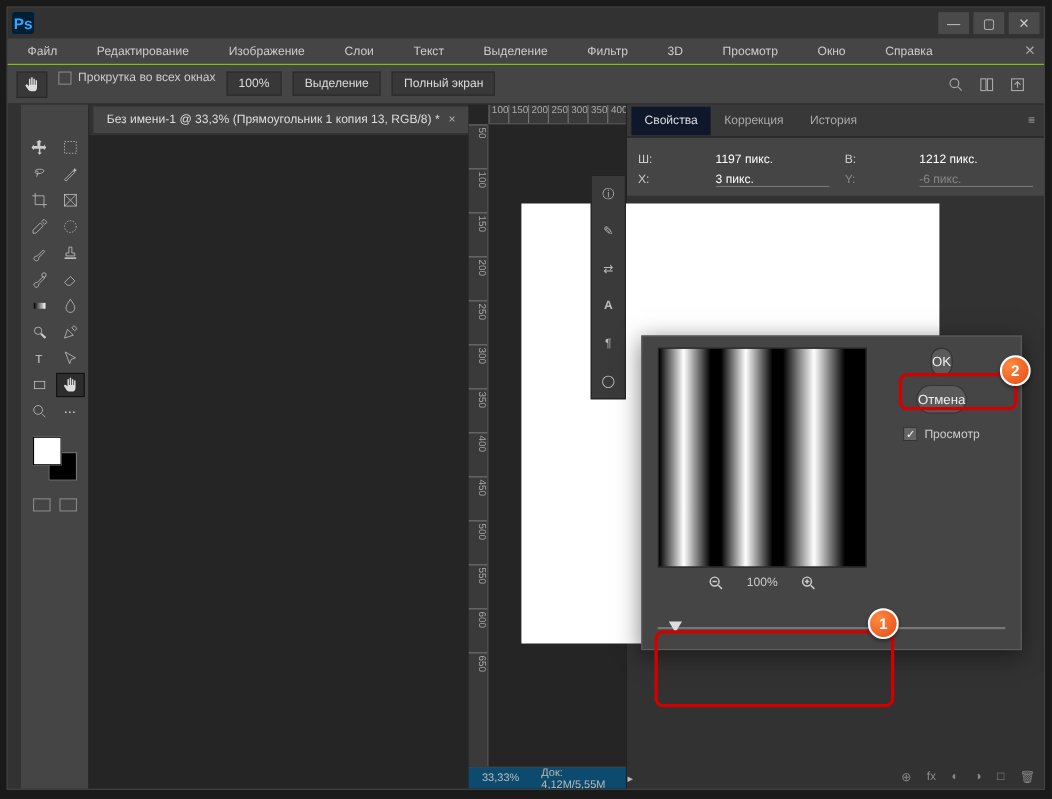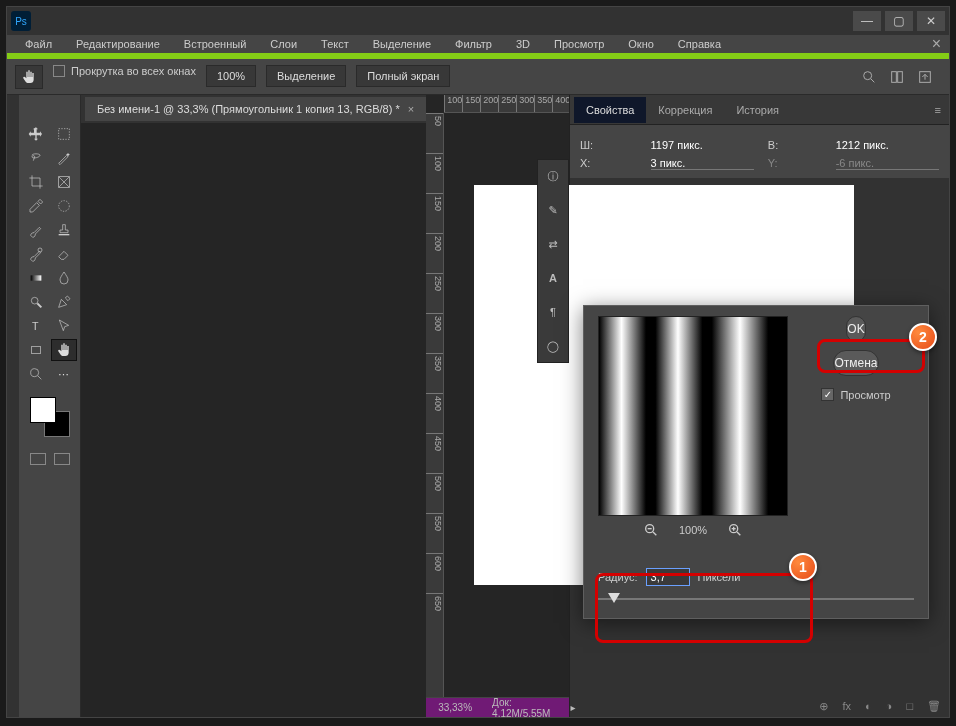--- a/index.html
+++ b/index.html
@@ -1,23 +1,23 @@
 <!DOCTYPE html>
 <html><head>
 <meta charset="utf-8">
 <style>
 html,body{margin:0;padding:0;background:#1a1a1a;font-family:"Segoe UI",Tahoma,sans-serif;font-size:11px;color:#ccc;overflow:hidden;width:956px;height:726px}
 *{box-sizing:border-box}
 .window{width:944px;height:712px;margin:6px;border:1px solid #444;background:#323232;position:relative;display:flex;flex-direction:column}
 .titlebar{height:28px;background:#323232;display:flex;align-items:center;justify-content:space-between;padding:0 4px}
 .titlebar .left{display:flex;align-items:center;gap:4px}
-.ps-icon{width:20px;height:20px;background:#001e36;border-radius:3px;display:flex;align-items:center;justify-content:center;font-weight:normal;color:#31a8ff;font-size:10px}
+.ps-icon{width:20px;height:20px;background:#001e36;border-radius:3px;display:flex;align-items:center;justify-content:center;font-weight:bold;color:#31a8ff;font-size:14px}
 .win-btns{display:flex;gap:4px}
 .win-btn{width:28px;height:20px;background:#4a4a4a;display:flex;align-items:center;justify-content:center;color:#ccc;font-size:12px}
-.menubar{height:24px;background:#454545;display:flex;align-items:center;padding:0 8px;gap:4px;border-bottom:6px solid #84cc16;position:relative}
+.menubar{height:24px;background:#454545;display:flex;align-items:center;padding:0 8px;gap:16px;border-bottom:1px solid #84cc16;position:relative}
 .menubar .mi{padding:4px 10px;cursor:default}
 .menubar .closebar{position:absolute;right:8px;color:#aaa;font-size:16px}
 .optionsbar{height:36px;background:#454545;display:flex;align-items:center;padding:0 8px;gap:10px;border-bottom:1px solid #2a2a2a;justify-content:space-between}
 .optionsbar .left{display:flex;align-items:flex-start;gap:10px}
 .optbtn{background:#383838;border:1px solid #2a2a2a;padding:4px 10px;color:#ddd}
 .opt-icon{width:28px;height:24px;background:#383838;border:1px solid #2a2a2a;display:flex;align-items:center;justify-content:center}
 .opt-check{display:flex;align-items:center;gap:6px}
 .opt-check .box{width:12px;height:12px;border:1px solid #888}
 .right-icons{display:flex;align-items:center;gap:12px;padding-right:8px}
 .right-icons svg{width:16px;height:16px;fill:none;stroke:#aaa;stroke-width:1.5}
@@ -36,21 +36,21 @@
 .docarea{flex:1;background:#252525;display:flex;flex-direction:row;position:relative}
 .doc-tabs{height:28px;background:#323232;display:flex;align-items:center;padding-left:4px}
 .doc-tab{background:#454545;padding:6px 12px;font-size:11px;color:#ddd;display:flex;align-items:center;gap:8px}
 .doc-tab .x{color:#aaa}
 .canvaswrap{flex:1;position:relative;background:#252525}
 .ruler-h{position:absolute;top:0;left:18px;right:0;height:18px;background:#3a3a3a;border-bottom:1px solid #555;display:flex;align-items:center;overflow:hidden}
 .ruler-h .tick{position:relative;width:40px;font-size:9px;color:#aaa;border-left:1px solid #777;height:100%;padding-left:2px}
 .ruler-v{position:absolute;top:18px;left:0;bottom:20px;width:18px;background:#3a3a3a;border-right:1px solid #555;display:flex;flex-direction:column;overflow:hidden}
 .ruler-v .tick{position:relative;height:40px;font-size:9px;color:#aaa;border-top:1px solid #777;width:100%;writing-mode:vertical-rl;padding-top:2px}
 .canvas{position:absolute;top:90px;left:48px;width:380px;height:400px;background:#fff}
-.statusbar{position:absolute;bottom:0;left:0;right:0;height:20px;background:#701a75;border-top:1px solid #444;display:flex;align-items:center;padding:0 12px;gap:20px;font-size:10px;color:#bbb}
+.statusbar{position:absolute;bottom:0;left:0;right:0;height:20px;background:#0c4a6e;border-top:1px solid #444;display:flex;align-items:center;padding:0 12px;gap:20px;font-size:10px;color:#bbb}
 .sidepanels{width:380px;background:#323232;display:flex;flex-direction:column;border-left:1px solid #222}
 .icon-col{position:absolute;right:380px;top:64px;width:32px;background:#3a3a3a;border:1px solid #222;padding:6px 0;display:flex;flex-direction:column;align-items:center;gap:14px;z-index:5}
 .icon-col .ic{width:20px;height:20px;display:flex;align-items:center;justify-content:center;color:#bbb}
 .panel-tabs{height:30px;background:#383838;display:flex;align-items:center;border-bottom:1px solid #222;padding-left:4px;position:relative}
 .panel-tabs .pt{padding:7px 12px;color:#aaa}
 .panel-tabs .pt.active{background:#0f172a;color:#ddd}
 .panel-tabs .menu{position:absolute;right:8px;color:#aaa}
 .panel-body{background:#454545;padding:8px 10px;font-size:11px}
 .panel-body .row{display:flex;align-items:center;gap:10px;margin:4px 0}
 .panel-body .ico{width:16px;height:16px;border:1px solid #888;display:inline-block}
@@ -94,21 +94,21 @@
     <div class="win-btns">
       <div class="win-btn">—</div>
       <div class="win-btn">▢</div>
       <div class="win-btn">✕</div>
     </div>
   </div>
 
   <div class="menubar">
     <span class="mi">Файл</span>
     <span class="mi">Редактирование</span>
-    <span class="mi">Встроенный</span>
+    <span class="mi">Изображение</span>
     <span class="mi">Слои</span>
     <span class="mi">Текст</span>
     <span class="mi">Выделение</span>
     <span class="mi">Фильтр</span>
     <span class="mi">3D</span>
     <span class="mi">Просмотр</span>
     <span class="mi">Окно</span>
     <span class="mi">Справка</span>
     <span class="closebar">×</span>
   </div>
@@ -405,25 +405,20 @@
         </div>
         <div class="dialog-right">
           <div class="dlg-btn">OK</div>
           <div class="dlg-btn">Отмена</div>
           <div class="dlg-check">
             <div class="cb">✓</div>
             <span>Просмотр</span>
           </div>
         </div>
       </div>
-      <div class="radius-row">
-        <span>Радиус:</span>
-        <input class="radius-input" value="3,7" style="">
-        <span>Пиксели</span>
-      </div>
       <div class="slider">
         <div class="slider-track"></div>
         <div class="slider-thumb"></div>
       </div>
       <div style="height:12px"></div>
     </div>
 
     <div class="annot annot1"></div>
     <div class="annot annot2"></div>
     <div class="badge badge1">1</div>

